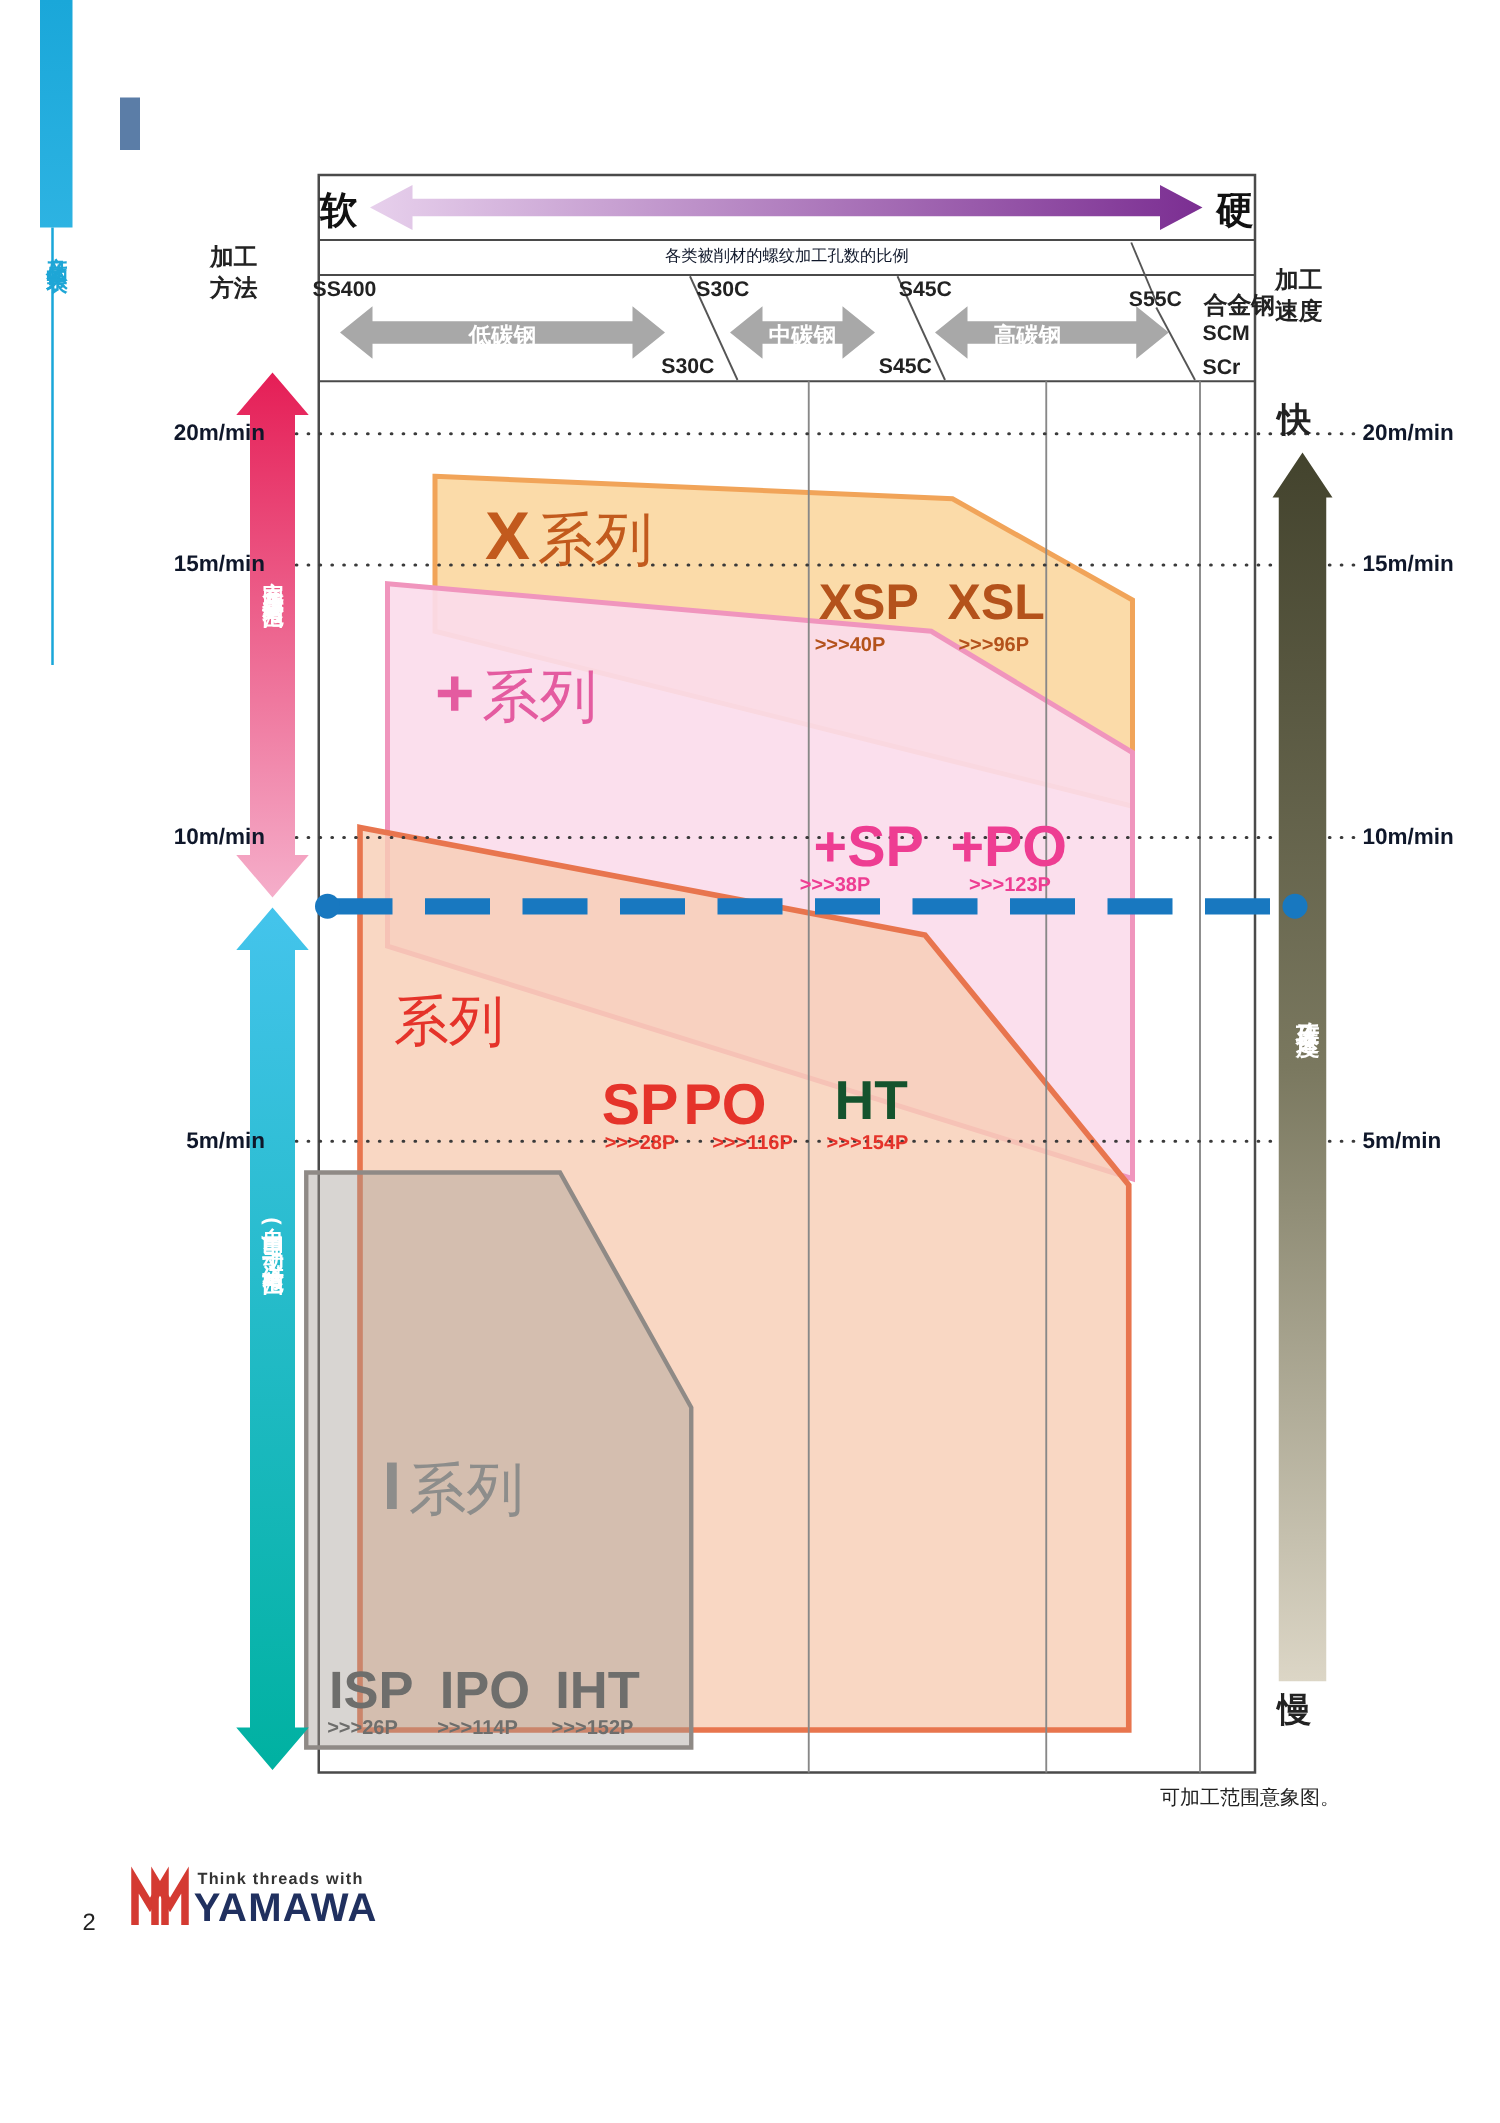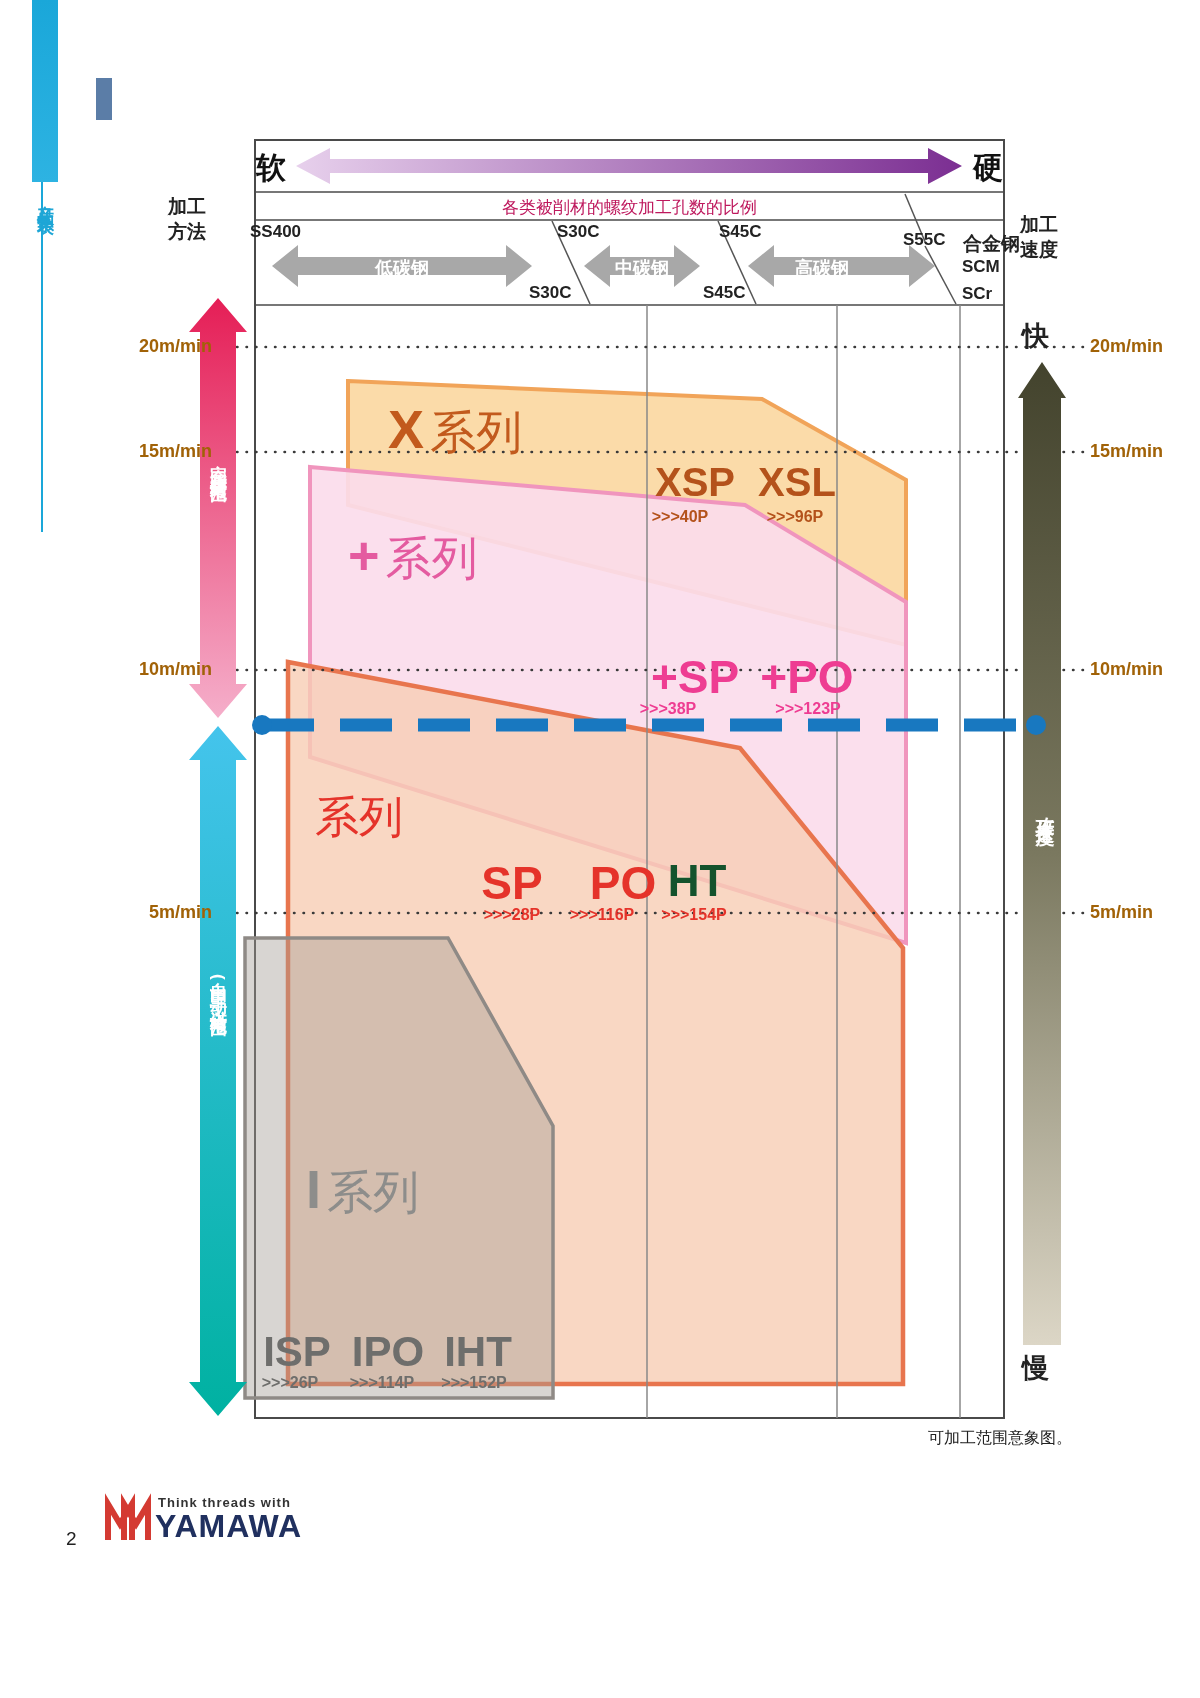--- a/index.html
+++ b/index.html
@@ -1,29 +1,29 @@
 <!DOCTYPE html>
 <html><head>
 <meta charset="utf-8">
 <style>
   html,body{margin:0;padding:0;background:#fff;}
   .page{position:relative;width:1200px;height:1698px;background:#fff;overflow:hidden;
         font-family:"Liberation Sans","DejaVu Sans",sans-serif;color:#1a1a1a;}
   .abs{position:absolute;}
   .vtext{writing-mode:vertical-rl;text-orientation:mixed;}
-  .tick{font-size:18px;font-weight:bold;color:#a16207;letter-spacing:0;}
+  .tick{font-size:18px;font-weight:bold;color:#0f172a;letter-spacing:0;}
   .tick-r{text-align:left;}
   .tick-l{text-align:right;}
   .band-label{font-size:17px;font-weight:bold;color:#222;}
   .arrow-text{font-size:18px;font-weight:bold;color:#fff;text-align:center;}
   .series-title{display:flex;align-items:baseline;gap:6px;white-space:nowrap;}
   .product{font-weight:900;text-align:center;white-space:nowrap;}
   .productsub{font-weight:bold;font-size:16px;text-align:center;white-space:nowrap;}
   .range-text{color:#fff;font-weight:bold;letter-spacing:3px;}
-  .hdr-note{font-size:17px;color:#be185d;text-align:center;}
+  .hdr-note{font-size:13px;color:#0f172a;text-align:center;}
   .soft-hard{font-size:30px;font-weight:bold;color:#111;}
   .proc{font-size:19px;font-weight:bold;color:#222;line-height:25px;}
   .fastslow{font-size:27px;color:#222;font-weight:bold;}
   .caption{font-size:16px;color:#222;}
   .title-text{font-size:34px;font-weight:900;color:#111;letter-spacing:1px;white-space:nowrap;}
   .brand{font-size:32px;font-weight:900;color:#20305f;letter-spacing:1px;}
   .tagline{font-size:13px;font-weight:bold;color:#333;letter-spacing:1px;}
   .pagenum{font-size:19px;color:#222;}
   .sidetab{font-size:17px;color:#1ea6d6;letter-spacing:3px;font-weight:bold;}
 </style>
@@ -167,21 +167,21 @@
   </div>
   <div class="abs product" style="left:640px;top:650px;width:110px;font-size:46px;color:#ee3d92;">+SP</div>
   <div class="abs product" style="left:752px;top:650px;width:110px;font-size:46px;color:#ee3d92;">+PO</div>
   <div class="abs productsub" style="left:618px;top:700px;width:100px;color:#ee3d92;">&gt;&gt;&gt;38P</div>
   <div class="abs productsub" style="left:758px;top:700px;width:100px;color:#ee3d92;">&gt;&gt;&gt;123P</div>
 
   <div class="abs series-title" style="left:315px;top:788px;color:#e5332a;">
     <span style="font-size:44px;font-weight:400;">系列</span>
   </div>
   <div class="abs product" style="left:462px;top:856px;width:100px;font-size:46px;color:#e5332a;">SP</div>
-  <div class="abs product" style="left:573px;top:856px;width:100px;font-size:46px;color:#e5332a;">PO</div>
+  <div class="abs product" style="left:530px;top:856px;width:100px;font-size:46px;color:#e5332a;">PO</div>
   <div class="abs product" style="left:647px;top:856px;width:100px;font-size:44px;color:#14532d;">HT</div>
   <div class="abs productsub" style="left:462px;top:906px;width:100px;color:#e5332a;">&gt;&gt;&gt;28P</div>
   <div class="abs productsub" style="left:552px;top:906px;width:100px;color:#e5332a;">&gt;&gt;&gt;116P</div>
   <div class="abs productsub" style="left:644px;top:906px;width:100px;color:#e5332a;">&gt;&gt;&gt;154P</div>
 
   <div class="abs series-title" style="left:306px;top:1158px;color:#8d8d8b;">
     <span style="font-size:54px;font-weight:900;">I</span>
     <span style="font-size:46px;font-weight:400;">系列</span>
   </div>
   <div class="abs product" style="left:247px;top:1328px;width:100px;font-size:42px;color:#6e6e6c;">ISP</div>

